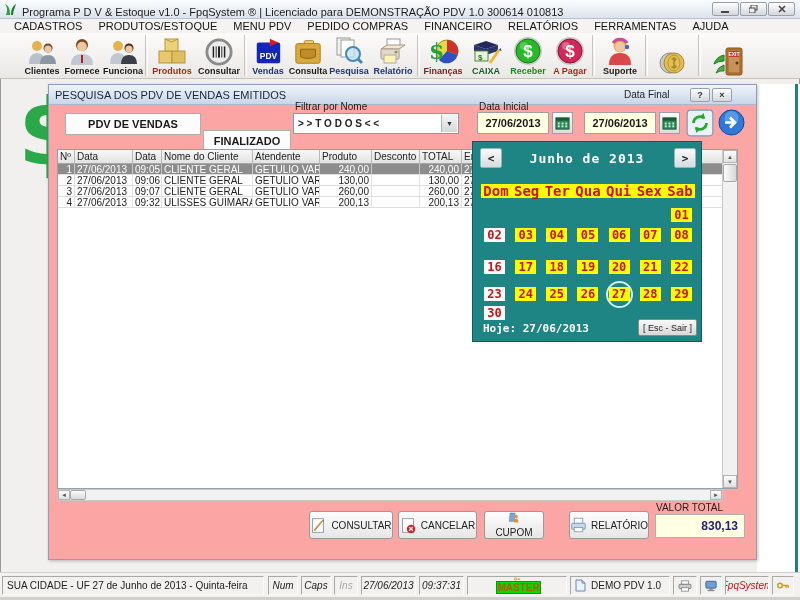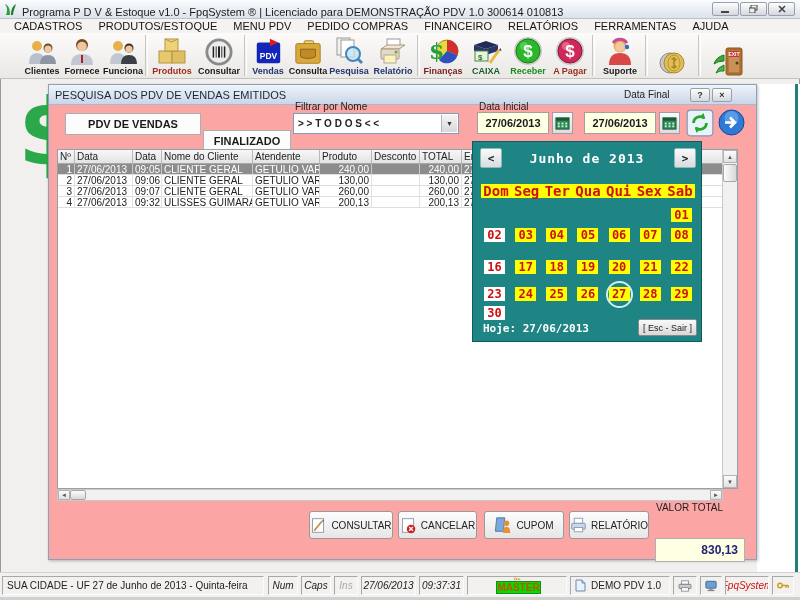--- a/index.html
+++ b/index.html
@@ -118,21 +118,21 @@
     font-family:"Liberation Sans",sans-serif; font-size:9px; color:#222;
     display:flex; align-items:center; justify-content:center; }
 
   
   .abtn { position:absolute; top:426px; height:28px; background:linear-gradient(#FDFDFD,#E6E6E6);
     border:1px solid #9A9A9A; border-radius:3px; font-size:10px; color:#222;
     display:flex; align-items:center; justify-content:center; gap:4px; }
   .vt-label { position:absolute; left:607px; top:417px; font-size:10px; color:#222; }
   .vt-field { position:absolute; left:606px; top:429px; width:90px; height:24px; background:#FFFFE4;
     border:1px solid #B0B0B0; font-size:12px; font-weight:bold; color:#232278;
-    display:flex; align-items:center; justify-content:flex-end; padding-right:6px;margin-top:24px; }
+    display:flex; align-items:center; justify-content:flex-end; padding-right:6px; }
 
   
   .statusbar { position:absolute; left:0; top:572px; width:800px; height:25px; background:#F2F1EF;
     border-top:1px solid #D2D0CC; font-size:10px; color:#222; }
   .seg { position:absolute; top:3px; height:19px; border:1px solid;
     border-color:#A8A8A8 #FBFBFB #FBFBFB #A8A8A8; display:flex; align-items:center;
     padding:0 4px; white-space:nowrap; overflow:hidden; }
   .seg.center { justify-content:center;font-style:italic; }
   .master-box { flex:1; height:13px; background:#00DD00; border:1px solid #1A8A1A;
     display:flex; align-items:center; justify-content:center; font-weight:bold; color:#C75000; margin-left:3px; }
@@ -593,21 +593,21 @@
       <span>CONSULTAR</span>
     </div>
     <div class="abtn" style="left:349px; width:79px;">
       <svg width="17" height="17" viewBox="0 0 20 20">
           <rect x="3" y="2" width="13" height="16" fill="#FFF" stroke="#8890A0"></rect>
           <circle cx="13" cy="14" r="5" fill="#D02020"></circle>
           <path d="M10.8 11.8 l4.4 4.4 M15.2 11.8 l-4.4 4.4" stroke="#FFF" stroke-width="1.5"></path>
         </svg>
       <span>CANCELAR</span>
     </div>
-    <div class="abtn" style="left:435px; width:80px;">
+    <div class="abtn" style="left:435px; width:60px;flex-direction:column;">
       <svg width="18" height="18" viewBox="0 0 20 20">
           <path d="M3 2 h9 l-1.5 15 h-9 Z" fill="#7AA8D8" stroke="#4A78A8"></path>
           <circle cx="14" cy="8" r="3" fill="#E89030"></circle>
           <path d="M10 19 Q10 12 14 12 Q18 12 18 19 Z" fill="#E89030"></path>
         </svg>
       <span>CUPOM</span>
     </div>
     <div class="abtn" style="left:520px; width:80px;">
       <svg width="18" height="18" viewBox="0 0 20 20">
           <rect x="5" y="2" width="10" height="6" fill="#FFF" stroke="#8899AA"></rect>

